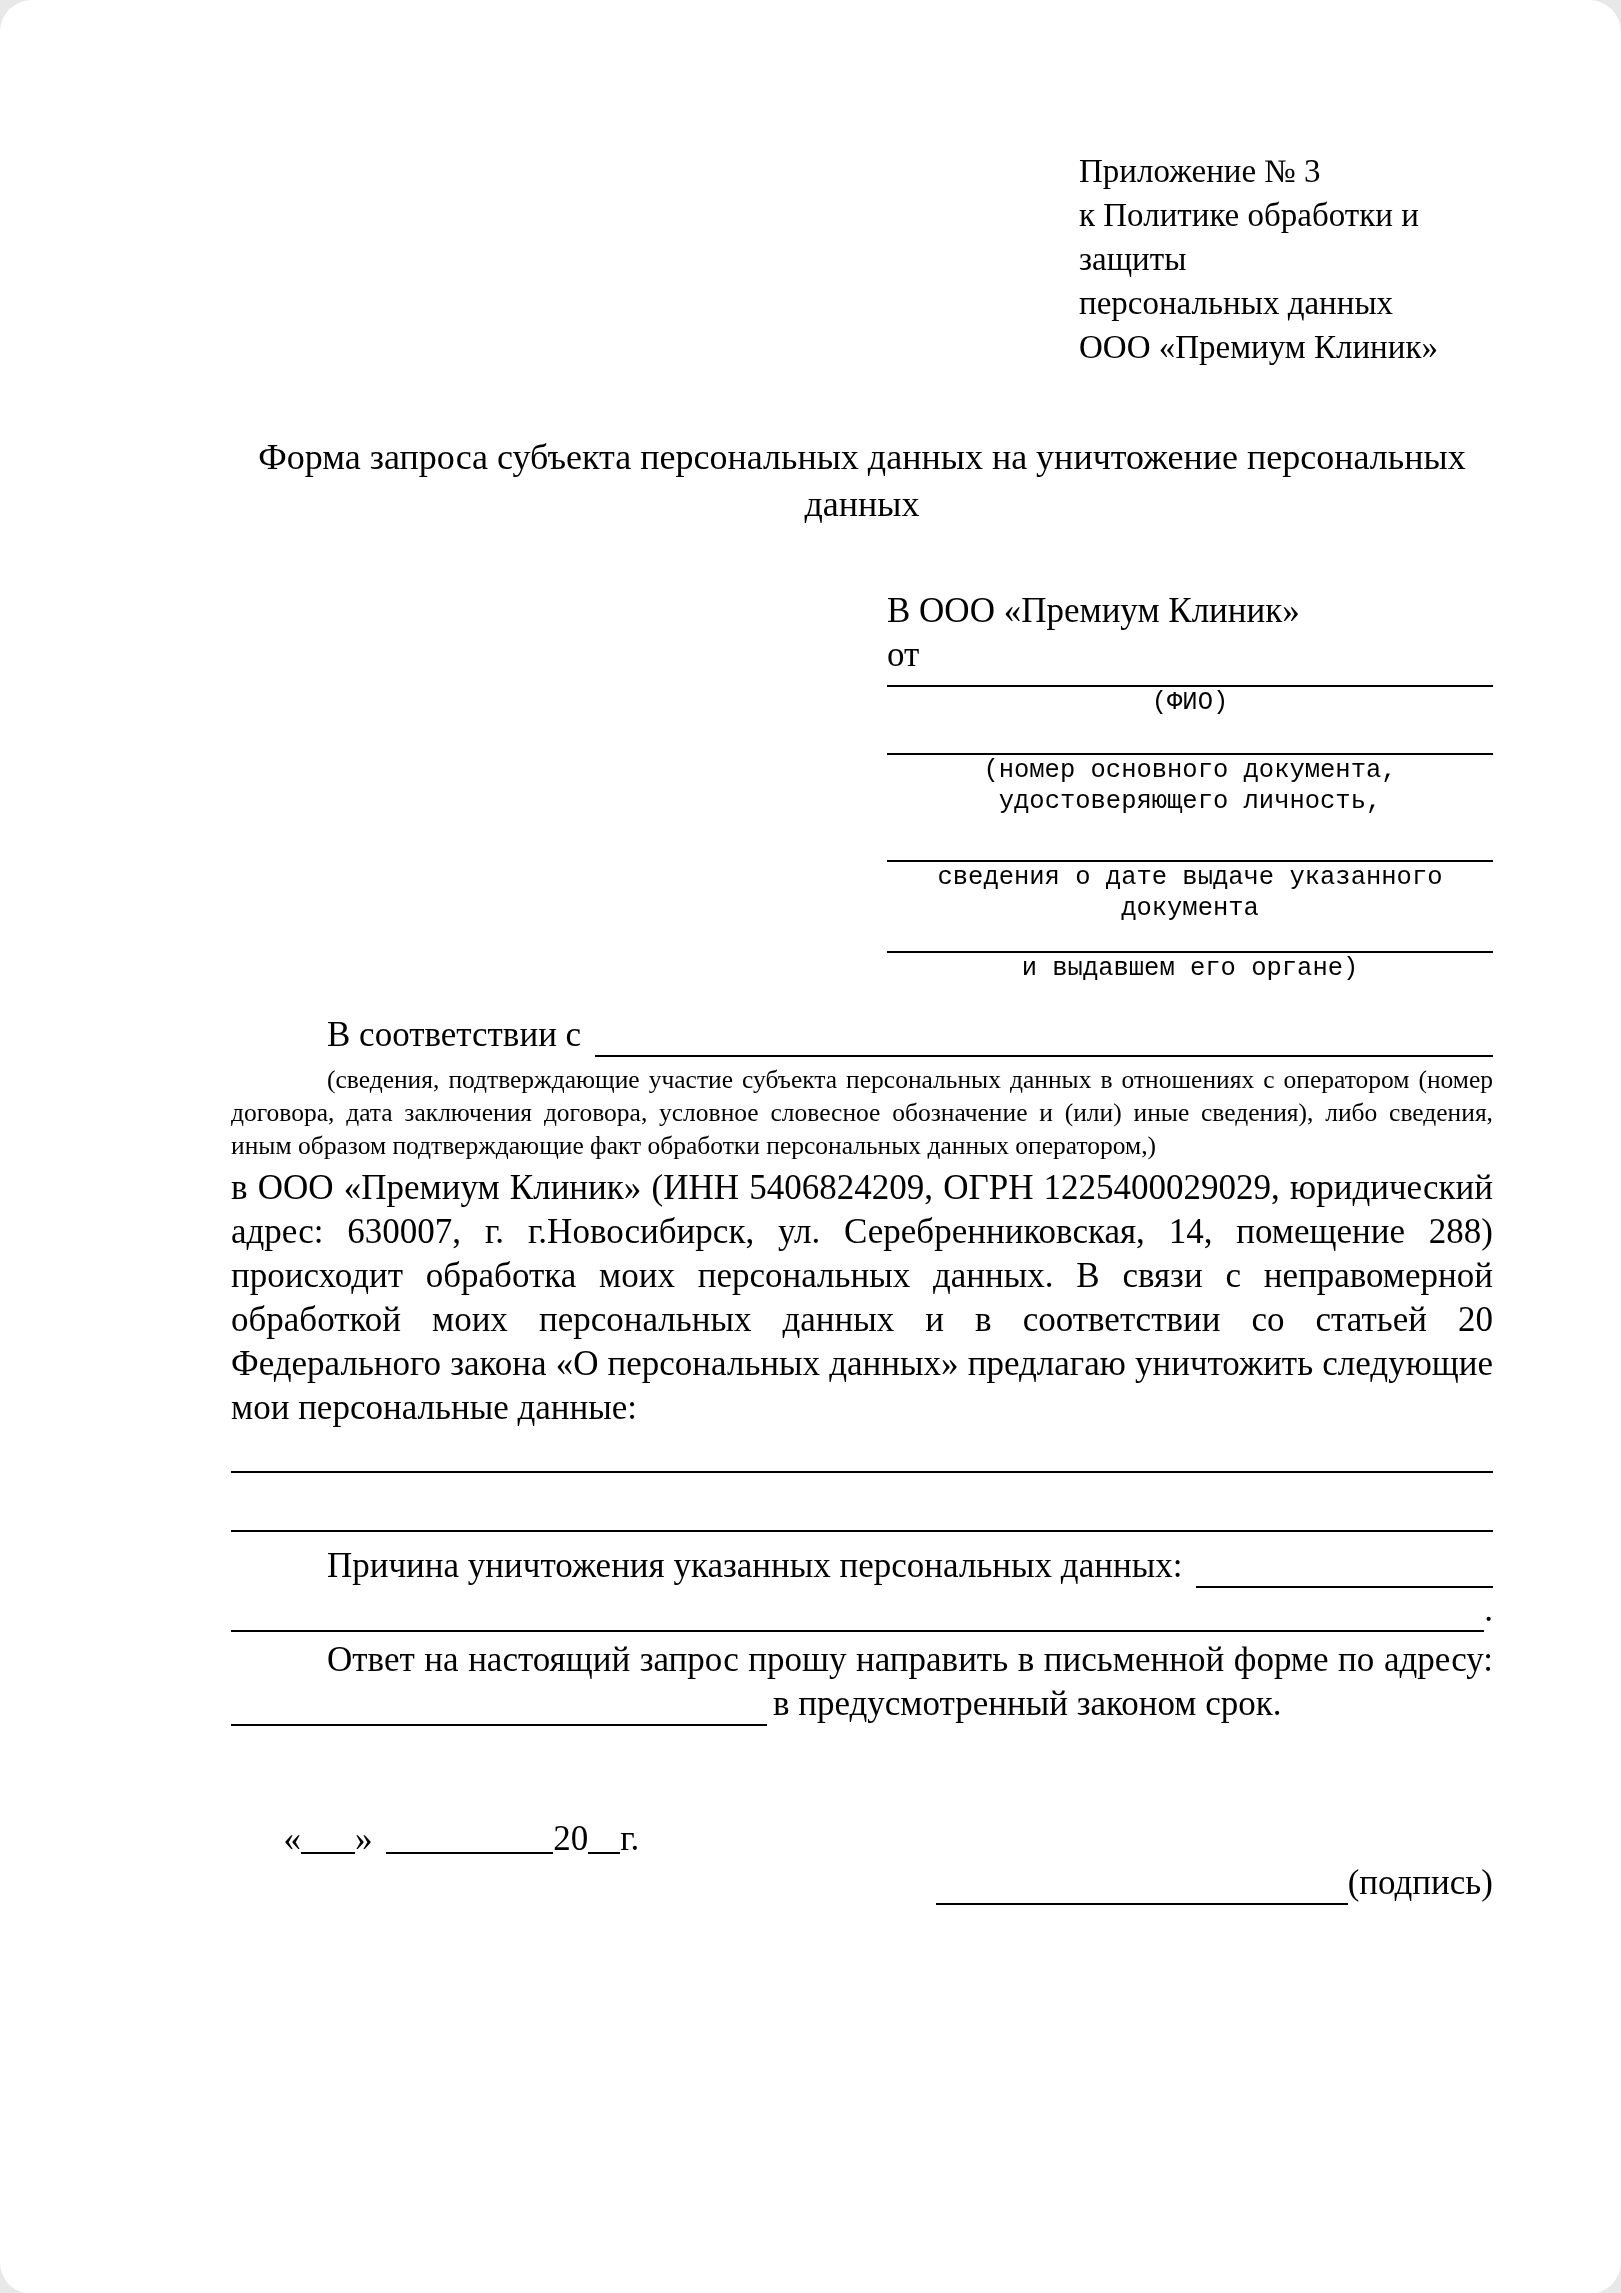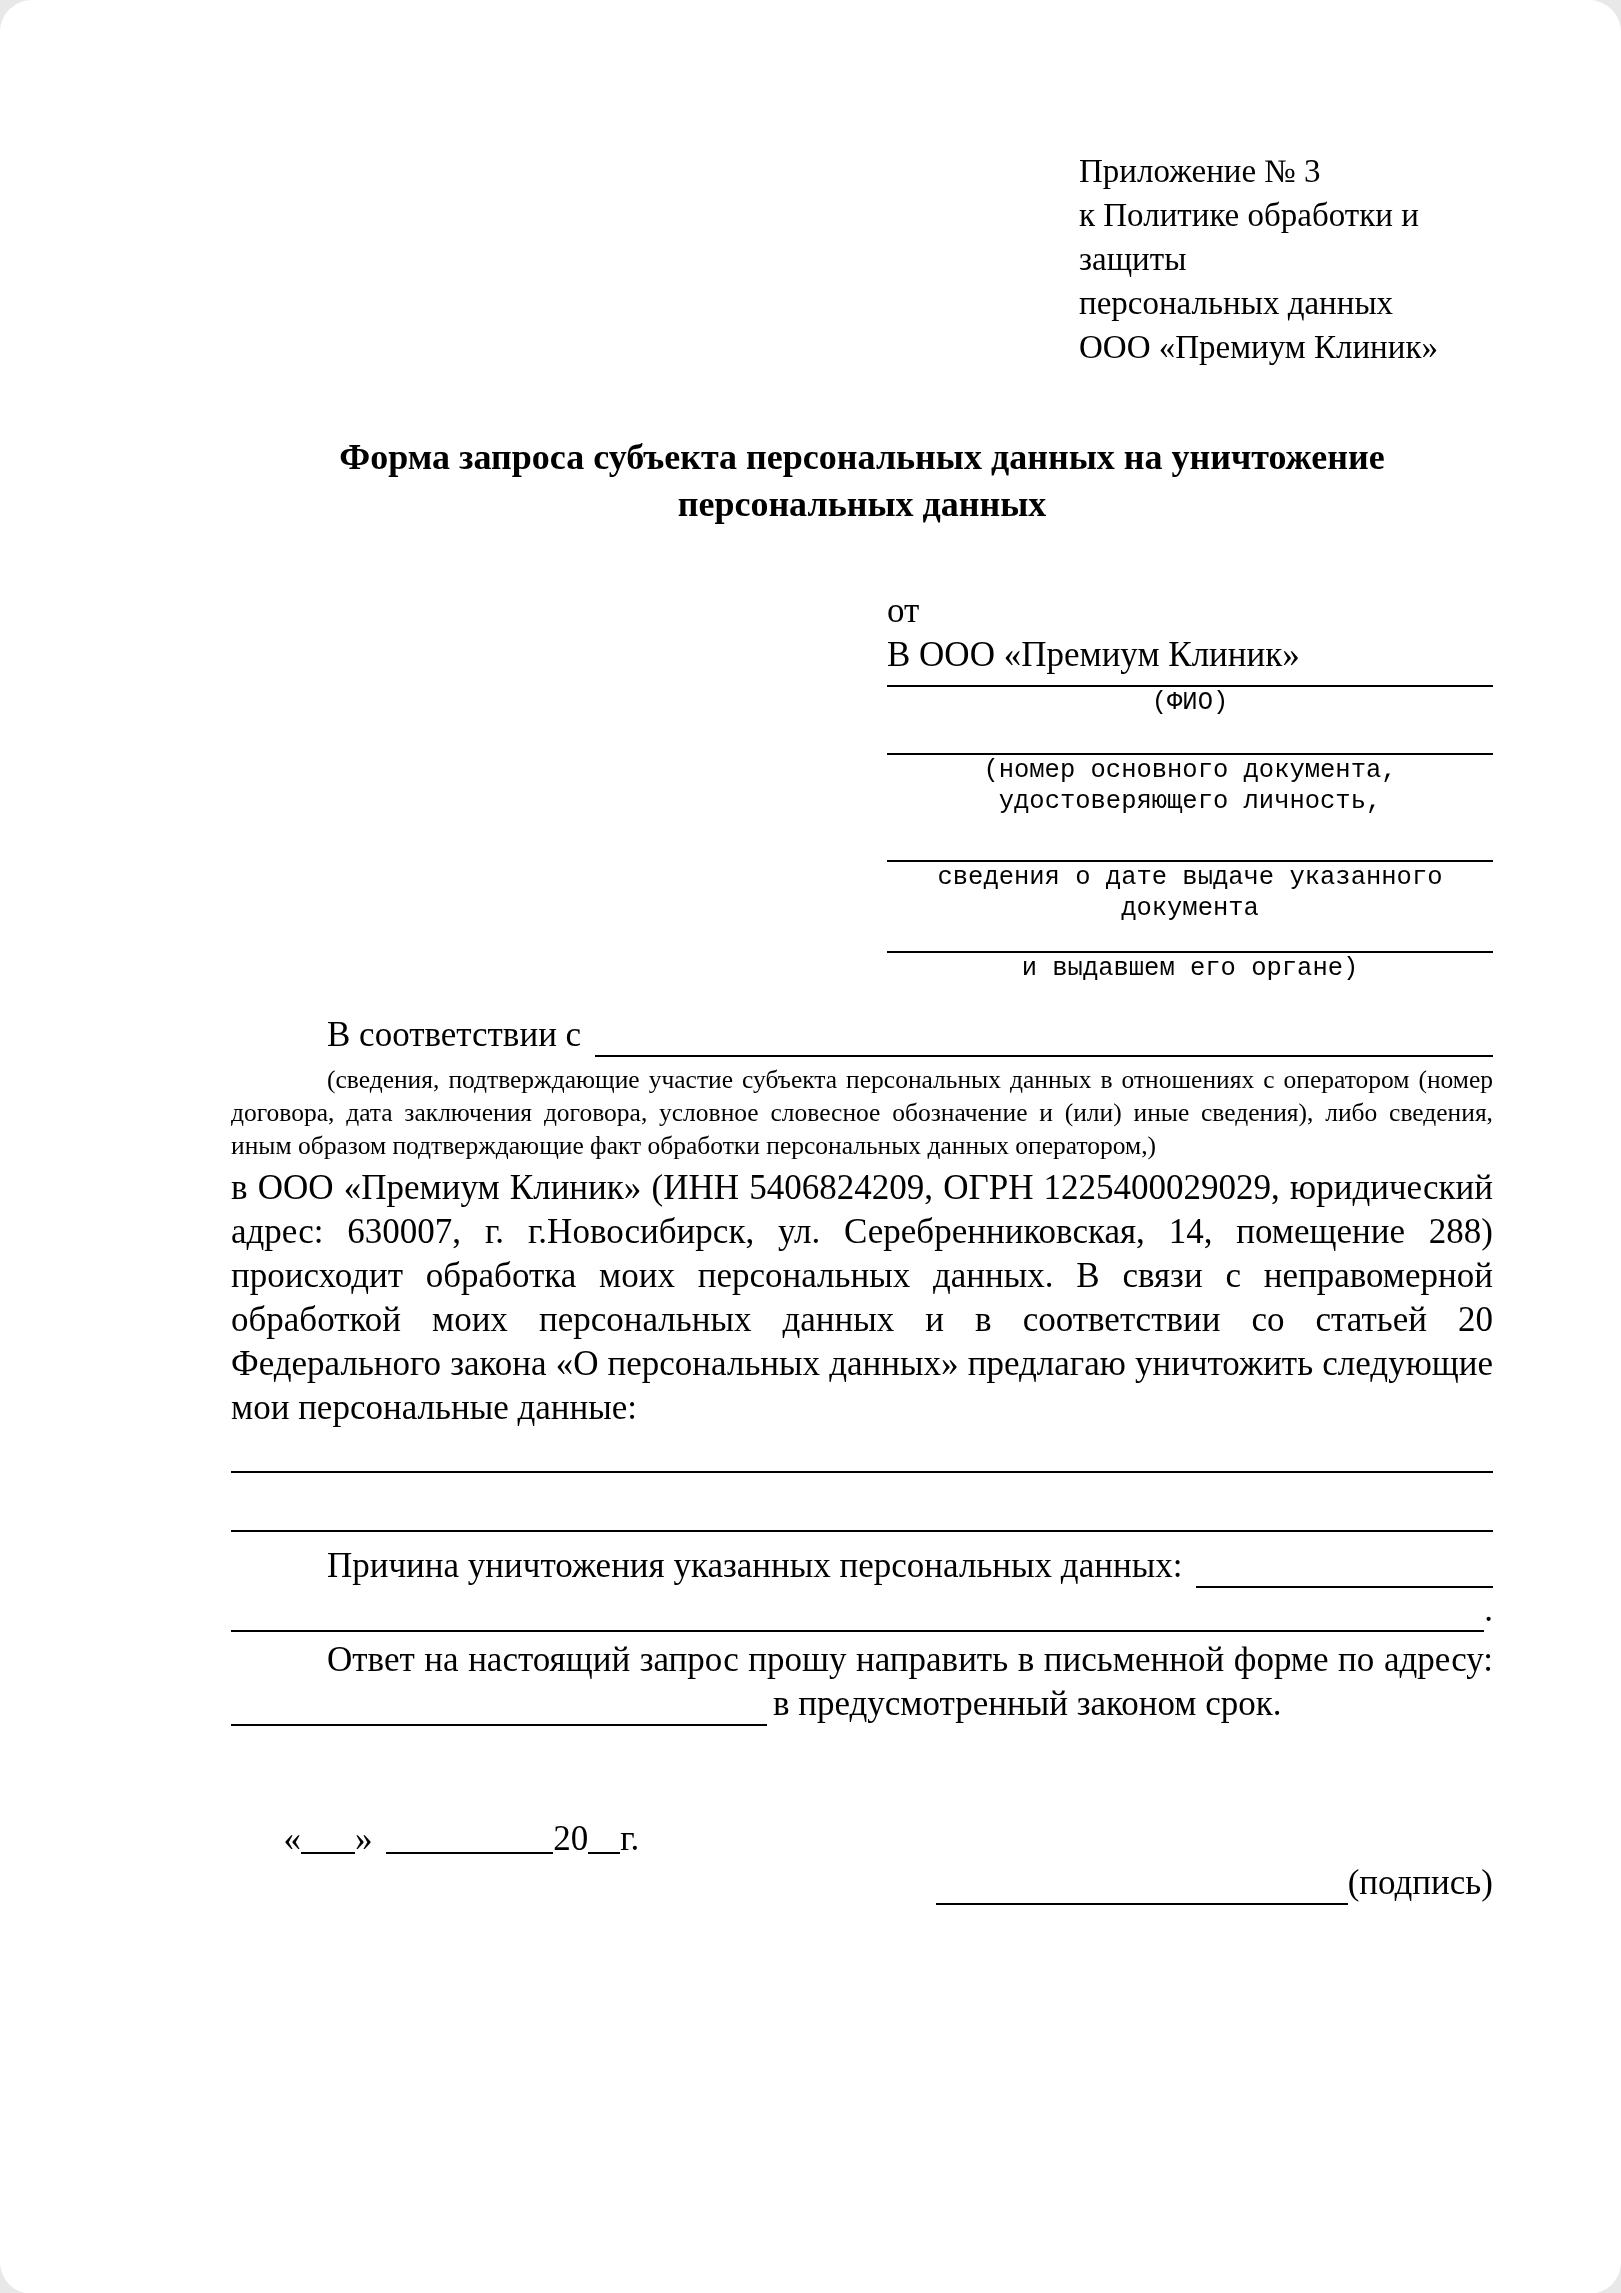--- a/index.html
+++ b/index.html
@@ -23,21 +23,21 @@
   
   .header-block {
     margin-left: 848px;
     font-size: 33px;
     line-height: 44px;
   }
   
   .doc-title {
     margin: 65px 0 0 0;
     font-size: 36px;
-    font-weight: bold;
+    font-weight: normal;
     text-align: center;
     line-height: 47px;
   }
   
   .addressee {
     margin-top: 61px;
     margin-left: 656px;
     width: 606px;
   }
   .addr-line {
@@ -157,22 +157,22 @@
   <div class="header-block">
     <div>Приложение № 3</div>
     <div>к Политике обработки и защиты</div>
     <div>персональных данных</div>
     <div>ООО «Премиум Клиник»</div>
   </div>
 
   <div class="doc-title">Форма запроса субъекта персональных данных на уничтожение персональных данных</div>
 
   <div class="addressee">
+    <div class="addr-line">В ООО «Премиум Клиник»</div>
     <div class="addr-line">от</div>
-    <div class="addr-line">В ООО «Премиум Клиник»</div>
     <div class="blank-row h8"></div>
     <div class="caption">(ФИО)</div>
     <div class="blank-row h36"></div>
     <div class="caption">(номер основного документа, удостоверяющего личность,</div>
     <div class="blank-row h44"></div>
     <div class="caption">сведения о дате выдаче указанного документа</div>
     <div class="blank-row h28"></div>
     <div class="caption">и выдавшем его органе)</div>
   </div>
 

